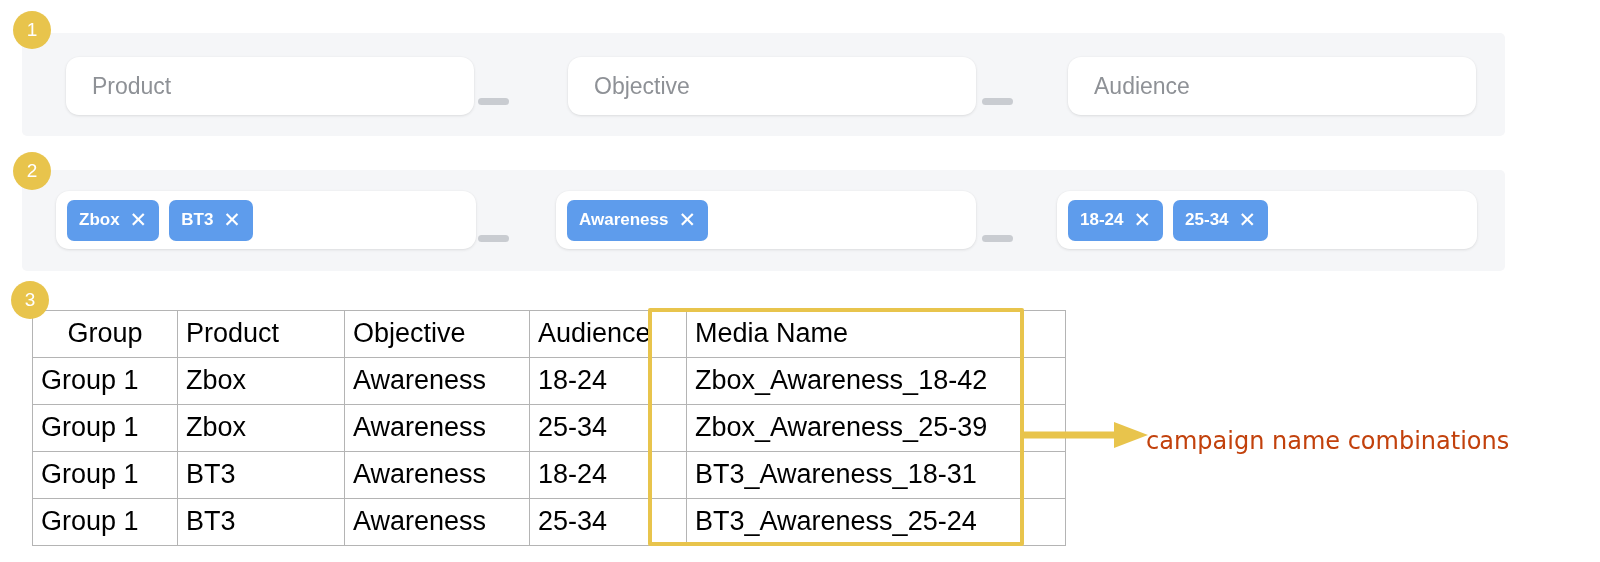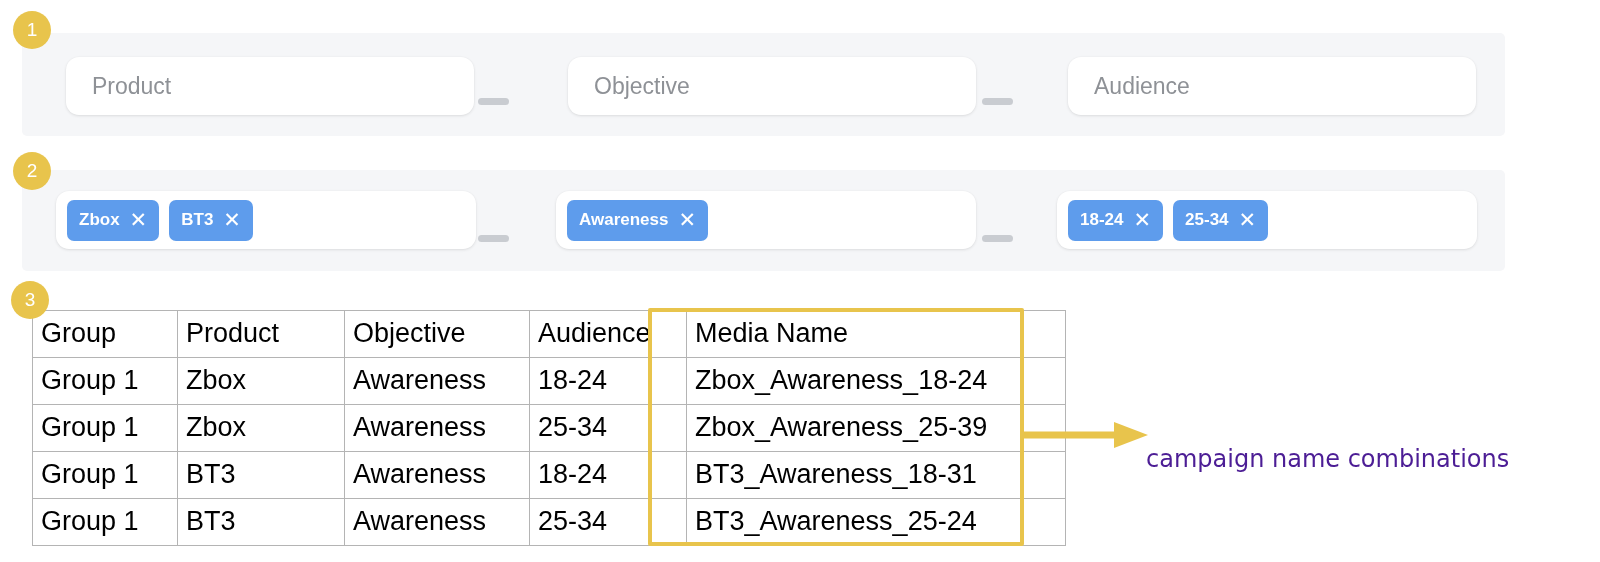--- a/index.html
+++ b/index.html
@@ -130,21 +130,21 @@
     z-index: 20;
   }
   .combo-table td {
     border: 1px solid #b4b4b4;
     padding: 2px 8px 4px 8px;
     height: 40px;
     line-height: 40px;
     white-space: nowrap;
     background: #ffffff;
   }
-  .col-group    { width: 128px; }
+  .col-group    { width: 128px; text-align: center; }
   .col-product  { width: 150px; }
   .col-objective{ width: 168px; }
   .col-audience { width: 140px; }
   .col-media    { width: 362px; }
 
   
   .media-highlight {
     position: absolute;
     left: 648px;
     top: 308px;
@@ -160,23 +160,23 @@
   
   .annotation-arrow {
     position: absolute;
     left: 1018px;
     top: 418px;
     z-index: 35;
   }
   .annotation-label {
     position: absolute;
     left: 1146px;
-    top: 445px;
+    top: 427px;
     font-size: 24px;
-    color: #4c1d95;
+    color: #c2410c;
     font-family: "DejaVu Sans", sans-serif;
     white-space: nowrap;
     z-index: 35;
   }
 </style>
 </head>
 <body>
 
 <div id="badge1" class="step-badge">
     <span>1</span>
@@ -244,21 +244,21 @@
       <td class="col-product">Product</td>
       <td class="col-objective">Objective</td>
       <td class="col-audience">Audience</td>
       <td class="col-media">Media Name</td>
     </tr>
     <tr>
       <td>Group 1</td>
       <td>Zbox</td>
       <td>Awareness</td>
       <td>18-24</td>
-      <td>Zbox_Awareness_18-24</td>
+      <td>Zbox_Awareness_18-42</td>
     </tr>
     <tr>
       <td>Group 1</td>
       <td>Zbox</td>
       <td>Awareness</td>
       <td>25-34</td>
       <td>Zbox_Awareness_25-39</td>
     </tr>
     <tr>
       <td>Group 1</td>

